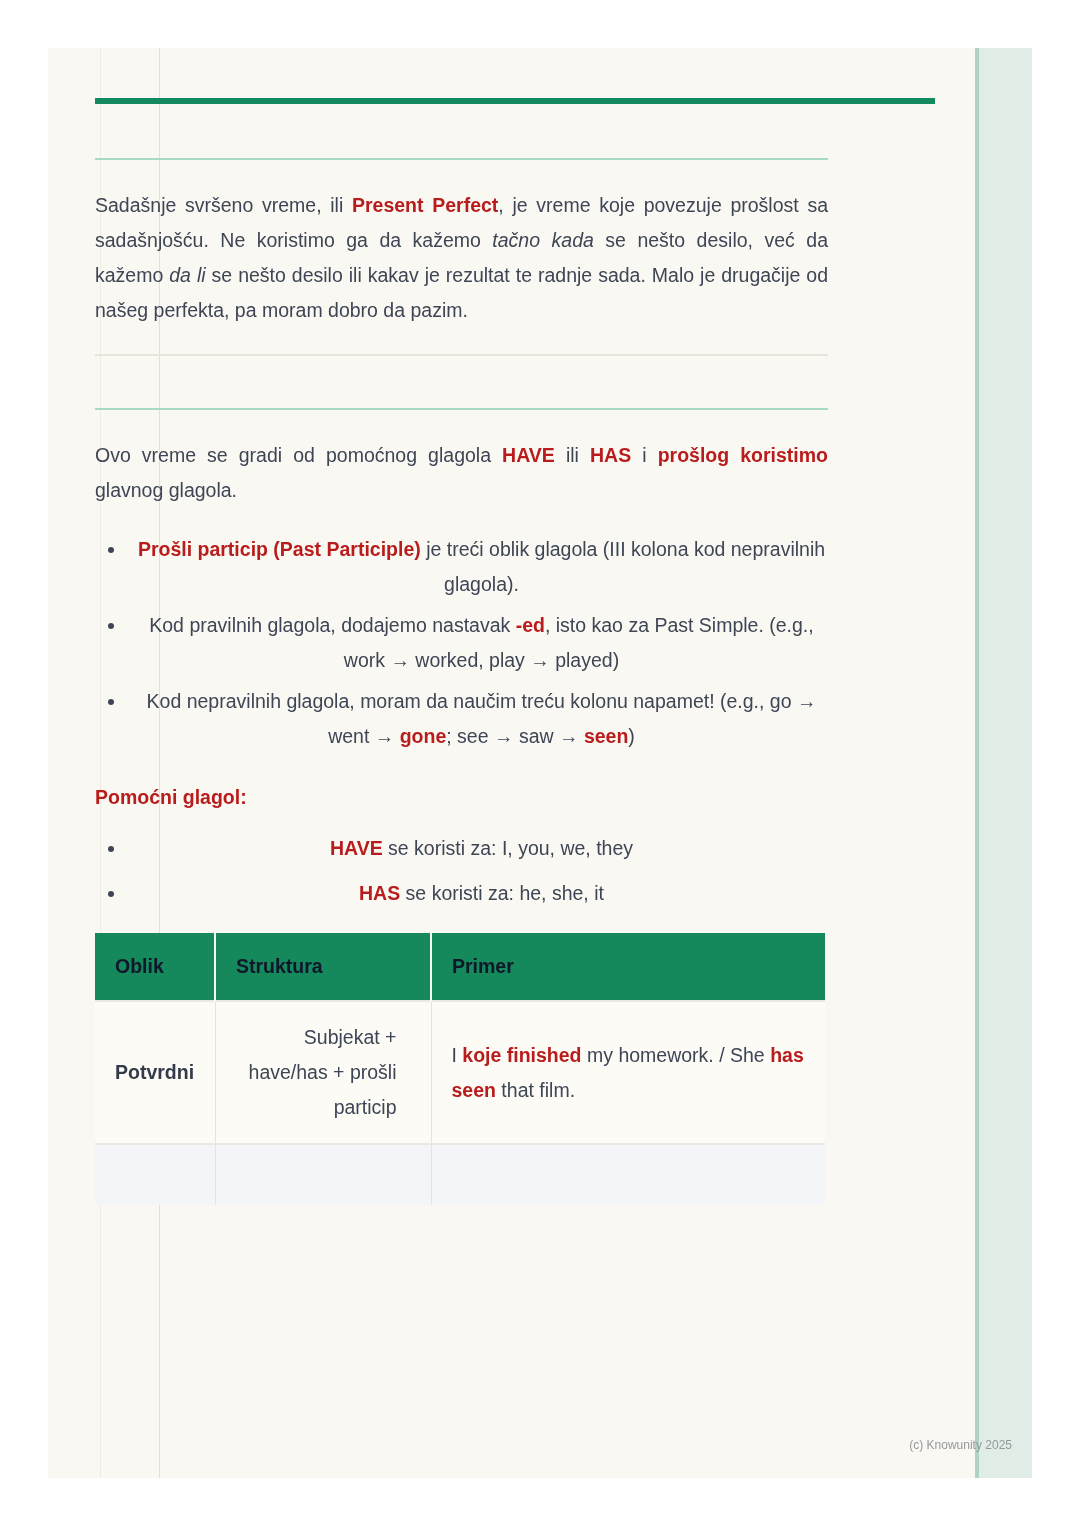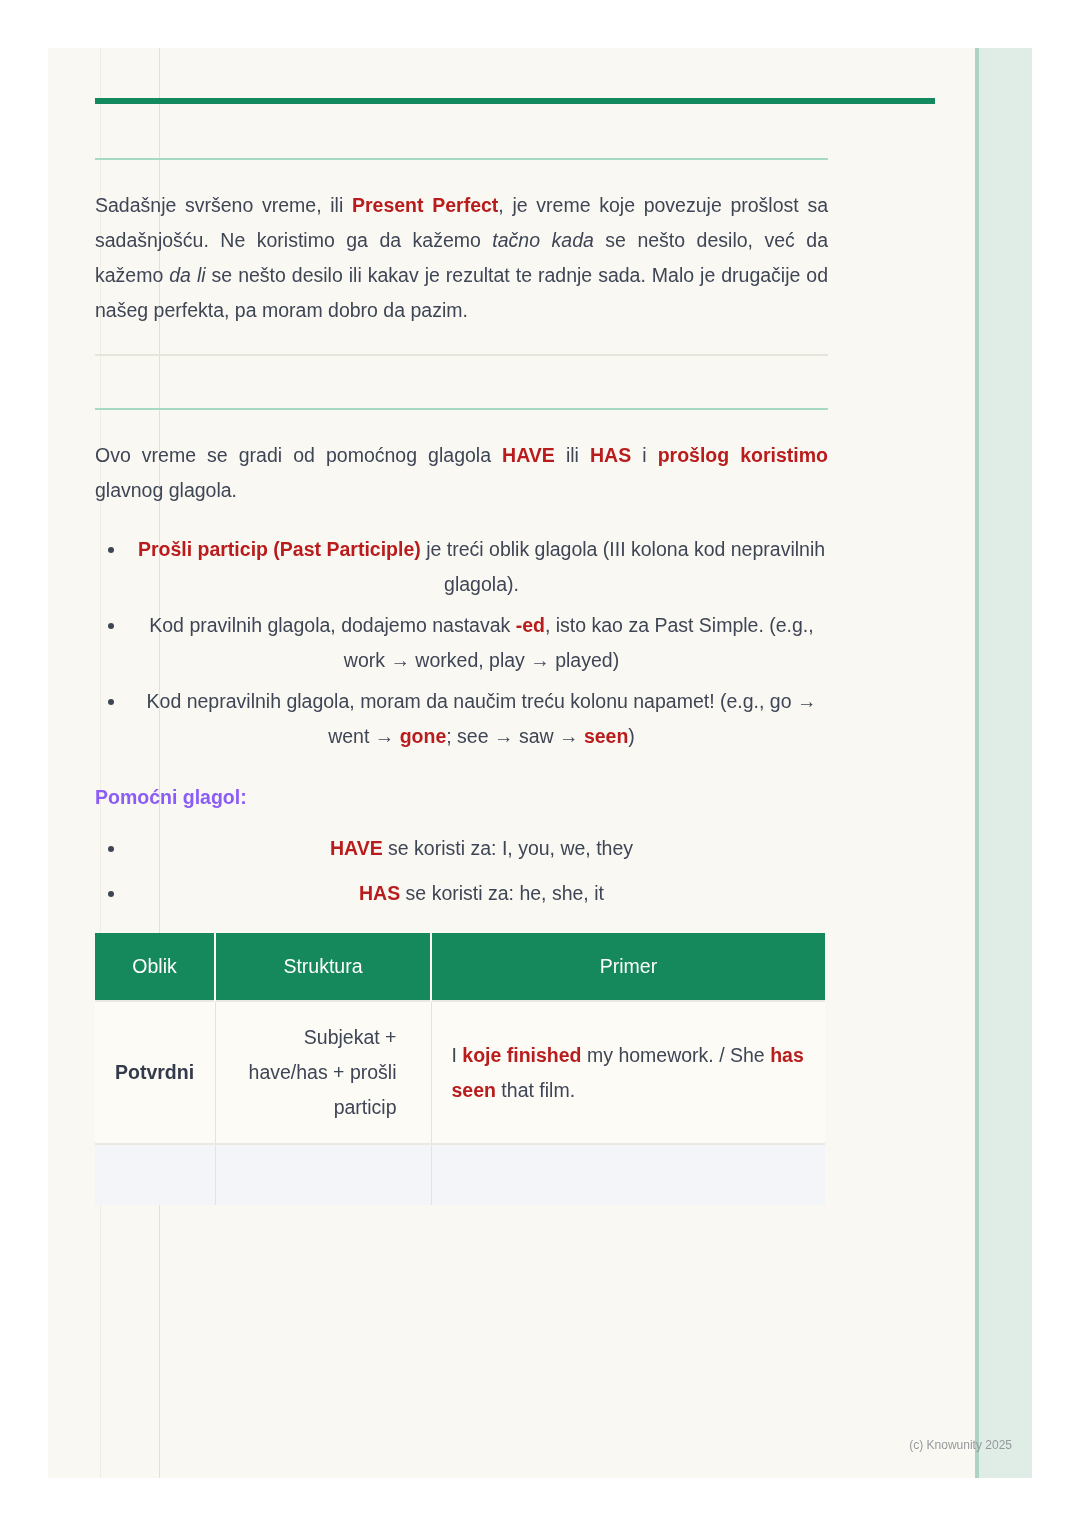--- a/index.html
+++ b/index.html
@@ -72,37 +72,37 @@
     padding-left:8px;
     text-align:center;
   }
   ul.aux{margin-top:14px;}
   ul.aux li{margin-bottom:10px;}
   .b{font-weight:700;color:#b91c1c;}
   .i{font-style:italic;}
   .subhead{
     margin:26px 0 16px 0;
     font-size:19.5px;line-height:35px;
-    font-weight:700;color:#8b5cf6;
+    font-weight:700;color:#b91c1c;
   }
   .table-intro{
     margin:24px 0 0 0;
     font-size:19.5px;line-height:35px;
     color:#3E4555;
   }
   table{
     border-collapse:collapse;
     margin:22px 0 0 0;
     width:730px;
     table-layout:fixed;
   }
   col.c1{width:120px;} col.c2{width:216px;} col.c3{width:394px;}
   thead th{
-    background:#15885C;color:#ffffff;
-    font-size:19.5px;font-weight:400;text-align:center;
+    background:#15885C;color:#0f172a;
+    font-size:19.5px;font-weight:700;text-align:left;
     padding:22px 20px;
     border-left:2px solid #FAF8F2;
   }
   thead th:first-child{border-left:none;}
   tbody td{
     background:#FCFBF6;
     font-size:19.5px;line-height:35px;color:#3E4555;
     padding:18px 20px 18px 20px;
     vertical-align:middle;
     border-top:2px solid #EAE8E1;

